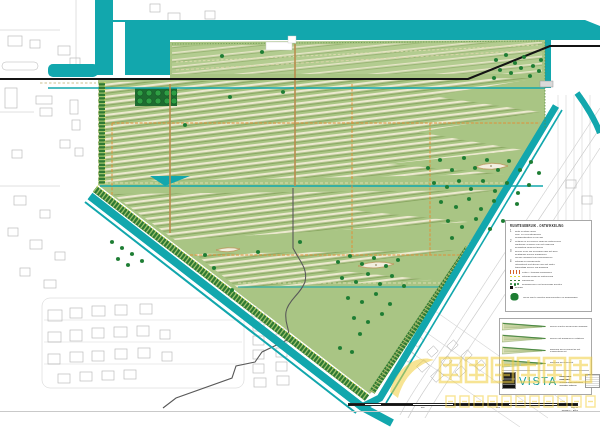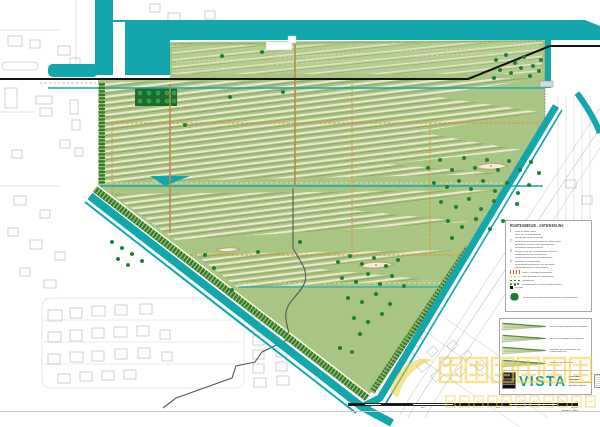--- a/index.html
+++ b/index.html
@@ -22,21 +22,21 @@
   .sym-trees i:nth-child(2){left:3.5px;top:.5px}.sym-trees i:nth-child(3){left:7px;}
   .sym-square{width:3px;height:3px;background:#111;}
   .lg-note{display:flex;align-items:center;margin-top:4px;}
   .lg-note svg{flex:none;margin-right:2px;}
   #section-box{left:499px;top:318px;width:93px;height:77px;padding:2px 2px 0 2px;}
   .sec-row{display:flex;align-items:center;margin-bottom:2.2px;}
   .sec-row svg{flex:none;}
   .sec-label{font-size:2.3px;color:#444;margin-left:2px;line-height:1.1;}
   #titleblock{display:flex;align-items:center;margin-top:2px;border-top:0.5px solid #bbb;padding-top:1.5px;}
   #tb-photo{width:12px;height:15px;flex:none;background:linear-gradient(180deg,#1b1b1b 0 30%,#555 30% 45%,#222 45% 70%,#777 70% 80%,#111 80%);border:0.5px solid #888;}
-  #tb-logo{font-size:14px;font-weight:bold;color:#0d9aa0;letter-spacing:1.5px;margin:0 2px 0 3px;}
+  #tb-logo{font-size:11px;font-weight:normal;color:#0d9aa0;letter-spacing:1.5px;margin:0 2px 0 3px;}
   #tb-text{font-size:2.3px;color:#222;line-height:1.3;}
   #tb-text .tb-proj{font-weight:bold;}
   #tb-mini{width:13px;height:12px;flex:none;margin-left:2px;border:0.5px solid #999;background:repeating-linear-gradient(0deg,#fff 0 1.5px,#ddd 1.5px 2px);}
   #scalebar{position:absolute;left:348px;top:403px;width:230px;}
   #sb-segs{display:flex;height:2.6px;border:0.4px solid #222;box-sizing:border-box;}
   #sb-segs span{height:100%;display:block;}
   #sb-labels{display:flex;justify-content:space-between;font-size:2.4px;color:#333;margin-top:.4px;}
   #sb-caption{position:absolute;right:0;top:6px;font-size:2.4px;color:#333;}
   #margin-line{position:absolute;left:0;top:411px;width:600px;border-top:0.8px solid #c9c9c9;}
   #watermark{position:absolute;left:388px;top:352px;pointer-events:none;}

